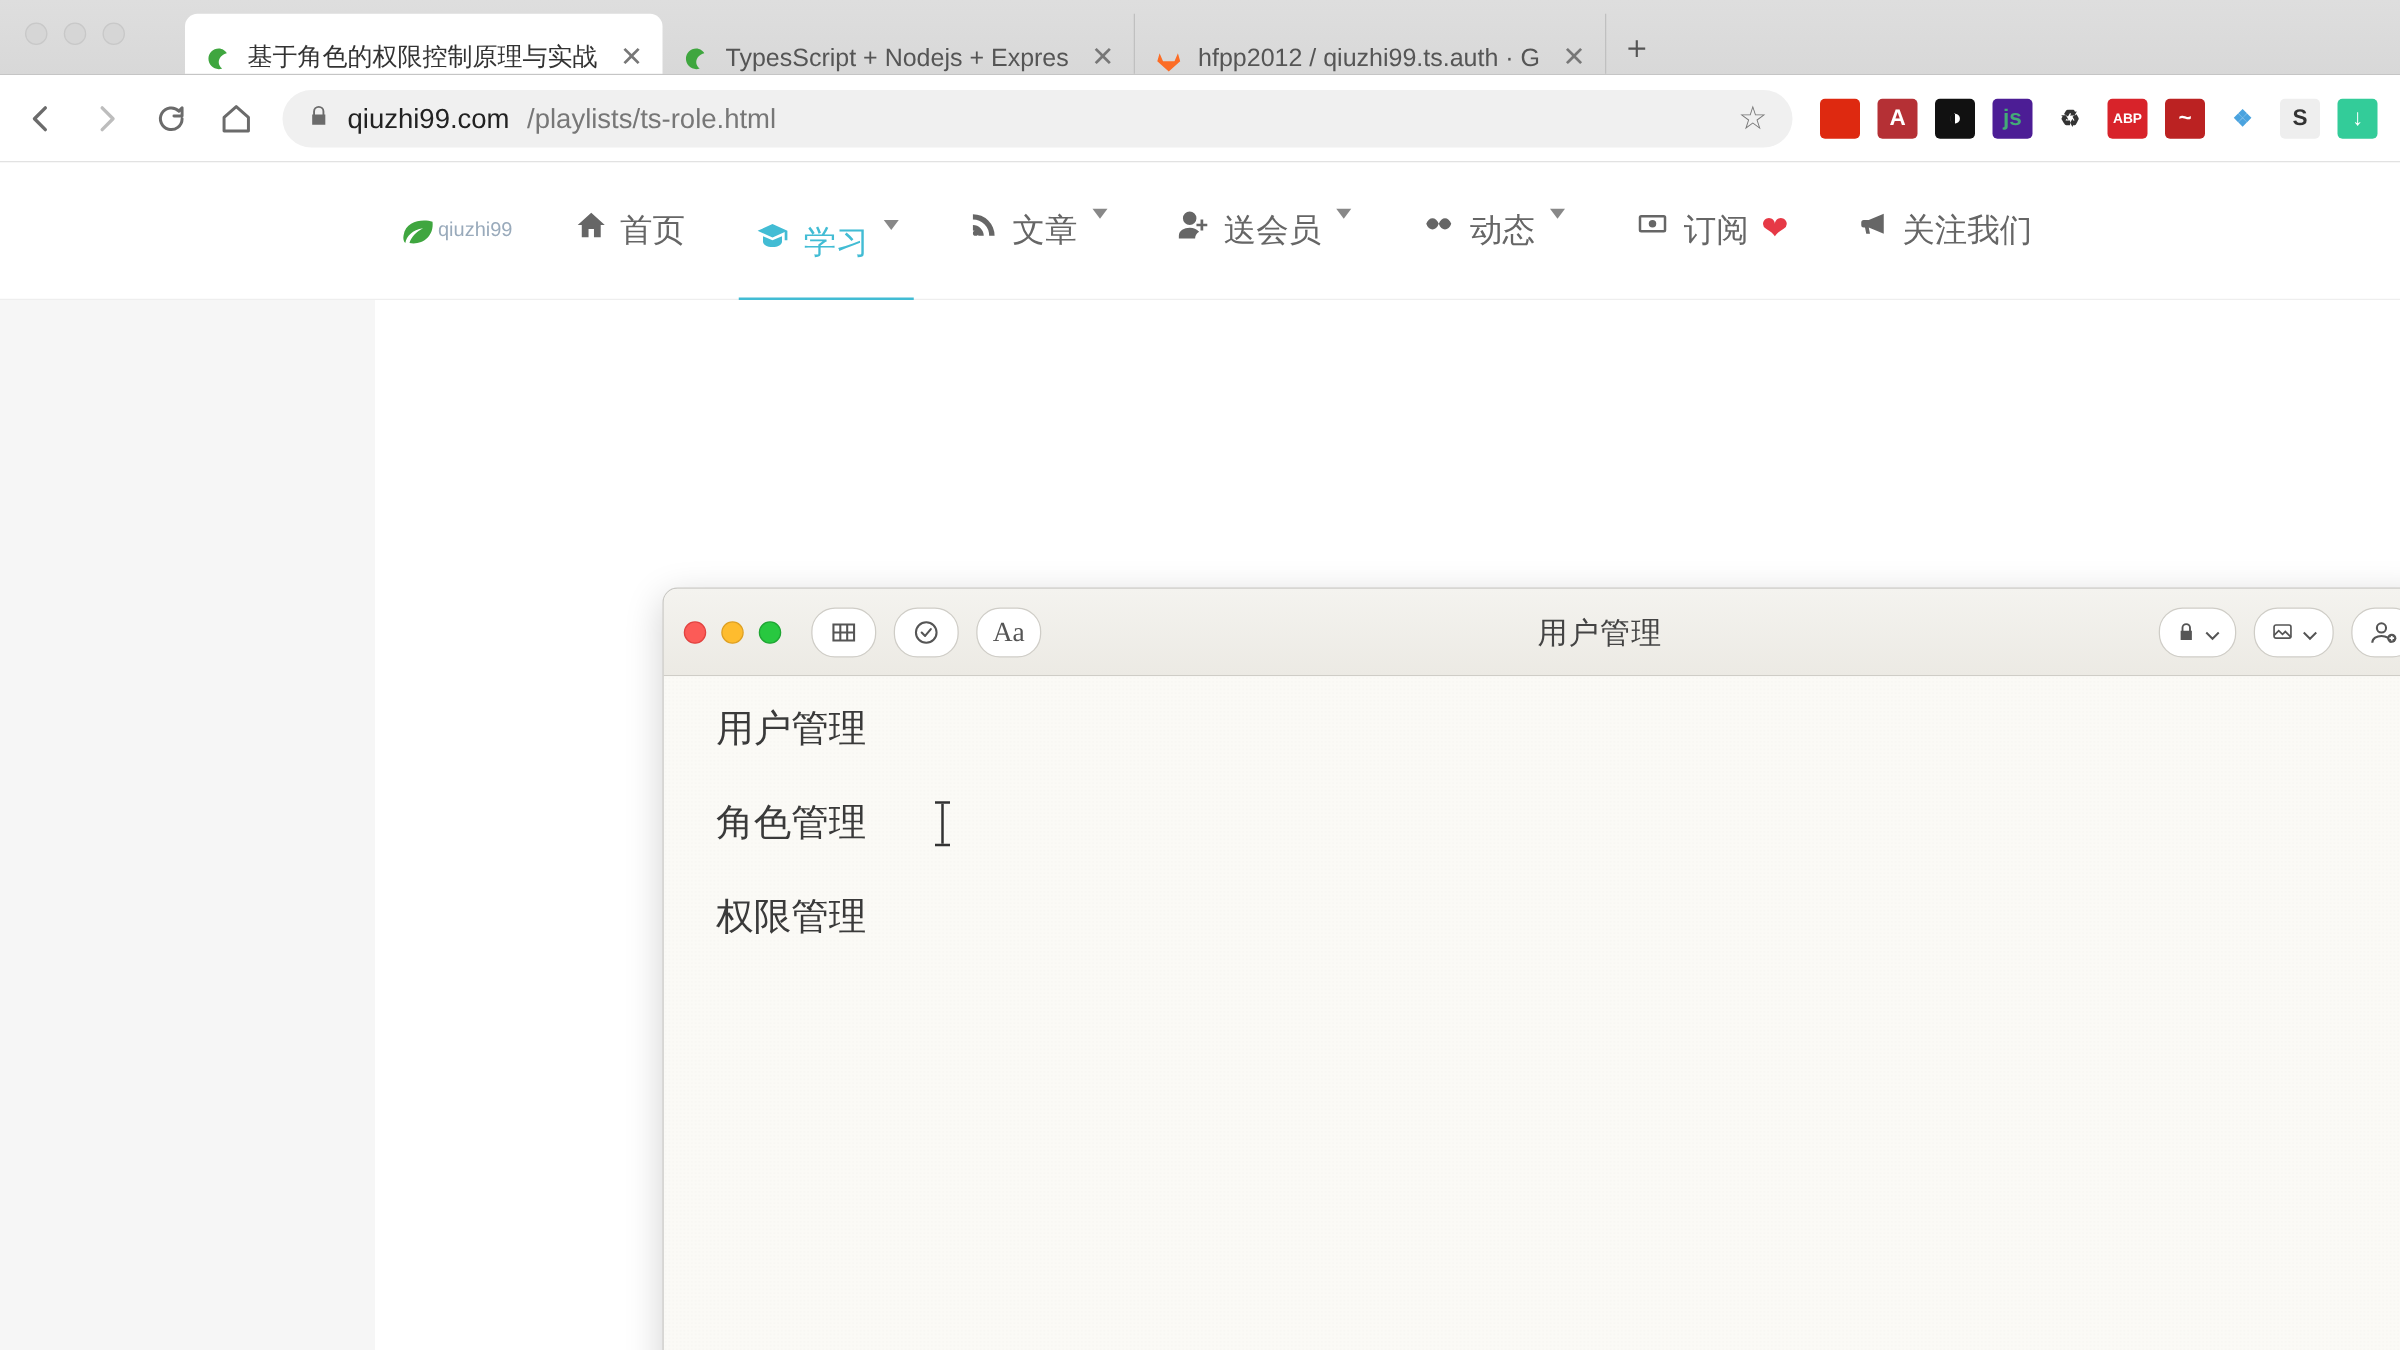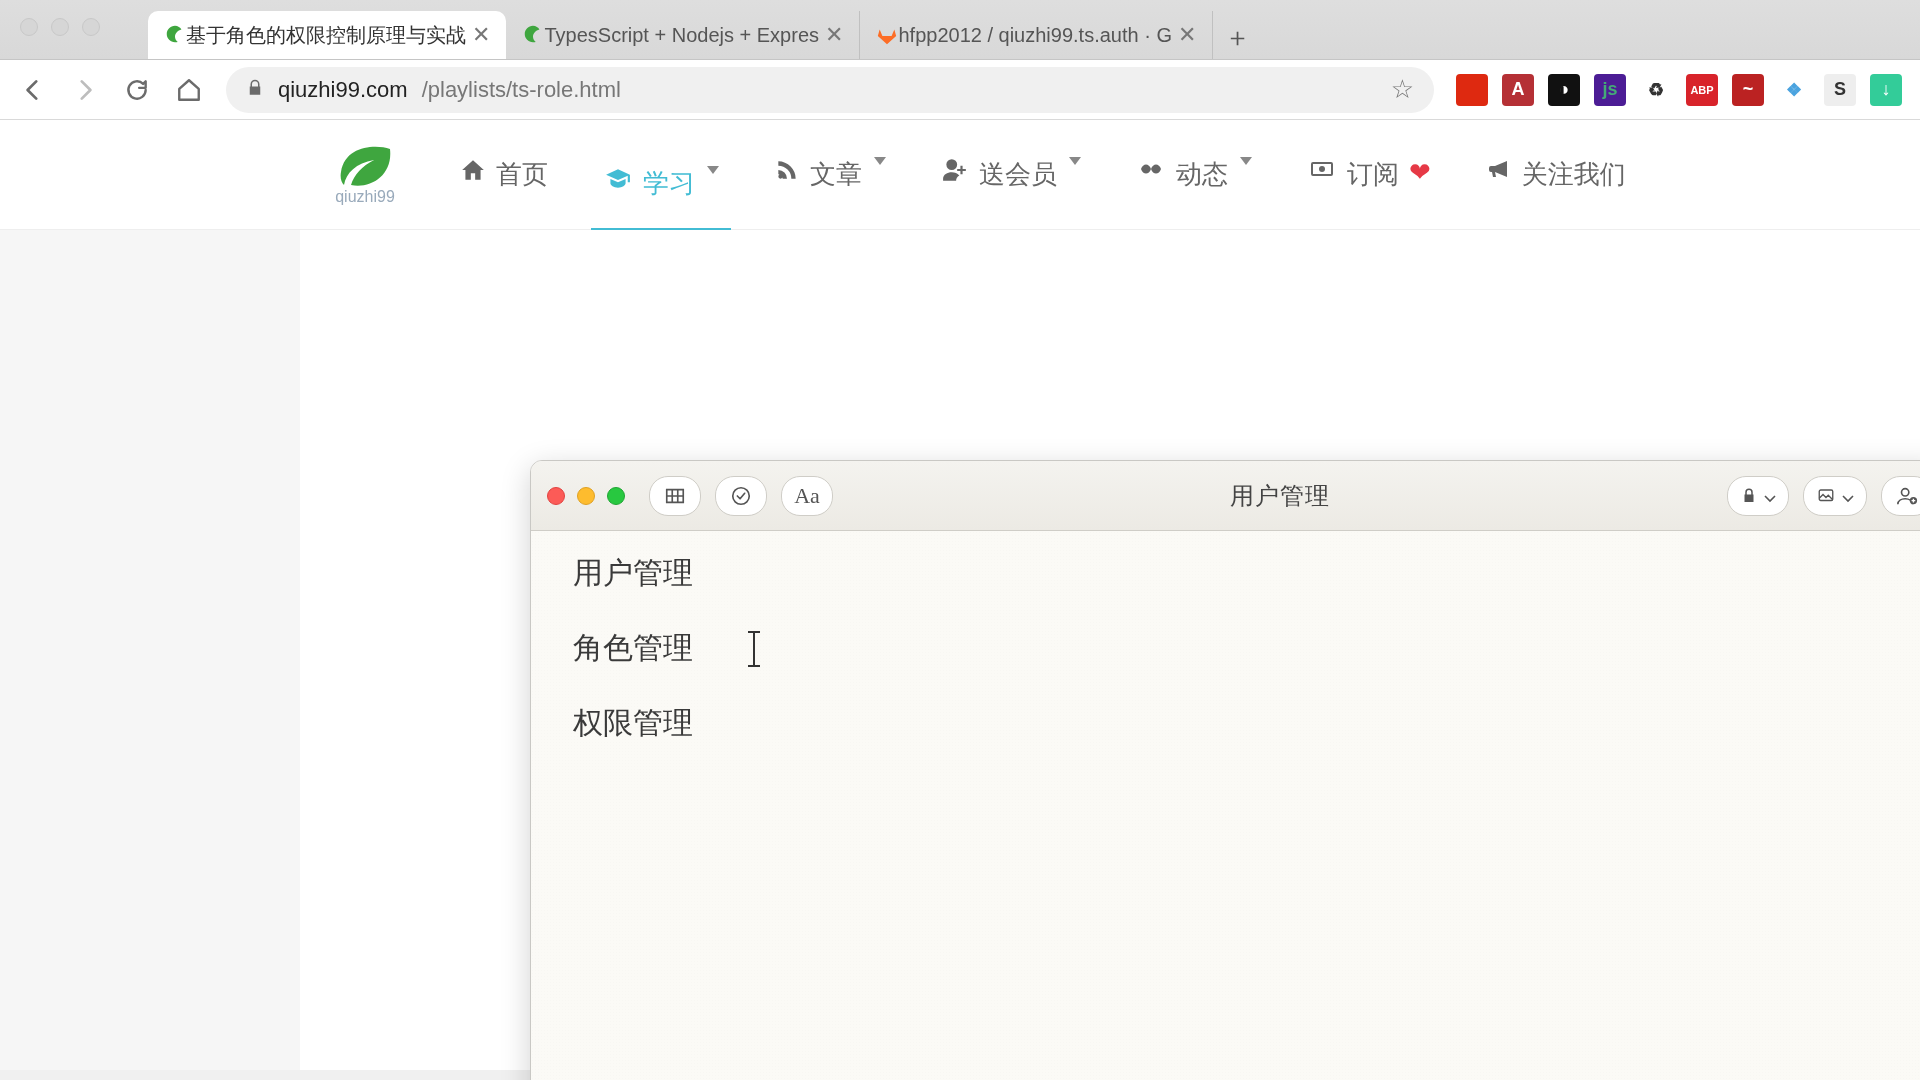--- a/index.html
+++ b/index.html
@@ -31,25 +31,26 @@
 .tabs-bar {
   height: 60px;
   background: linear-gradient(#dedede, #d8d8d8);
   display: flex;
   align-items: flex-end;
   padding-left: 148px;
   border-bottom: 1px solid #c5c5c5;
 }
 .tab {
   display: flex;
-  align-items: center;
+  align-items: flex-end;
   height: 48px;
   padding: 0 16px;
   font-size: 20px;
   color: #555;
+  gap: 12px;
   max-width: 420px;
   position: relative;
 }
 .tab.active {
   background: #fff;
   border-radius: 10px 10px 0 0;
   color: #333;
 }
 .tab .favicon { width: 22px; height: 22px; display:flex; align-items:center; justify-content:center; }
 .tab .title { white-space: nowrap; overflow: hidden; text-overflow: ellipsis; flex:1; }
@@ -60,21 +61,21 @@
   height: 44px;
   display:flex;
   align-items:center;
   justify-content:center;
   color:#555;
   font-size:26px;
   margin-left:2px;
 }
 
 .addr-bar {
-  height: 60px;
+  height: 70px;
   background: #fff;
   display: flex;
   align-items: center;
   padding: 0 18px;
   gap: 22px;
   border-bottom: 1px solid #d9d9d9;
 }
 .addr-bar .nav-icon {
   width: 30px; height: 30px; display:flex; align-items:center; justify-content:center;
   color:#6b6b6b;
@@ -120,21 +121,20 @@
   align-items:center;
   padding: 0 0 0 320px;
   gap: 50px;
   font-size: 26px;
   color:#666;
   border-bottom: 1px solid #eee;
 }
 .site-logo {
   width: 90px;
   display:flex;
-  flex-direction:column;
   align-items:center;
   gap:2px;
 }
 .leaf {
   width: 60px; height:42px;
 }
 .site-logo .brand { font-size:16px; color:#9ab; }
 .nav-item {
   display:flex; align-items:flex-start; gap:10px;
 }

